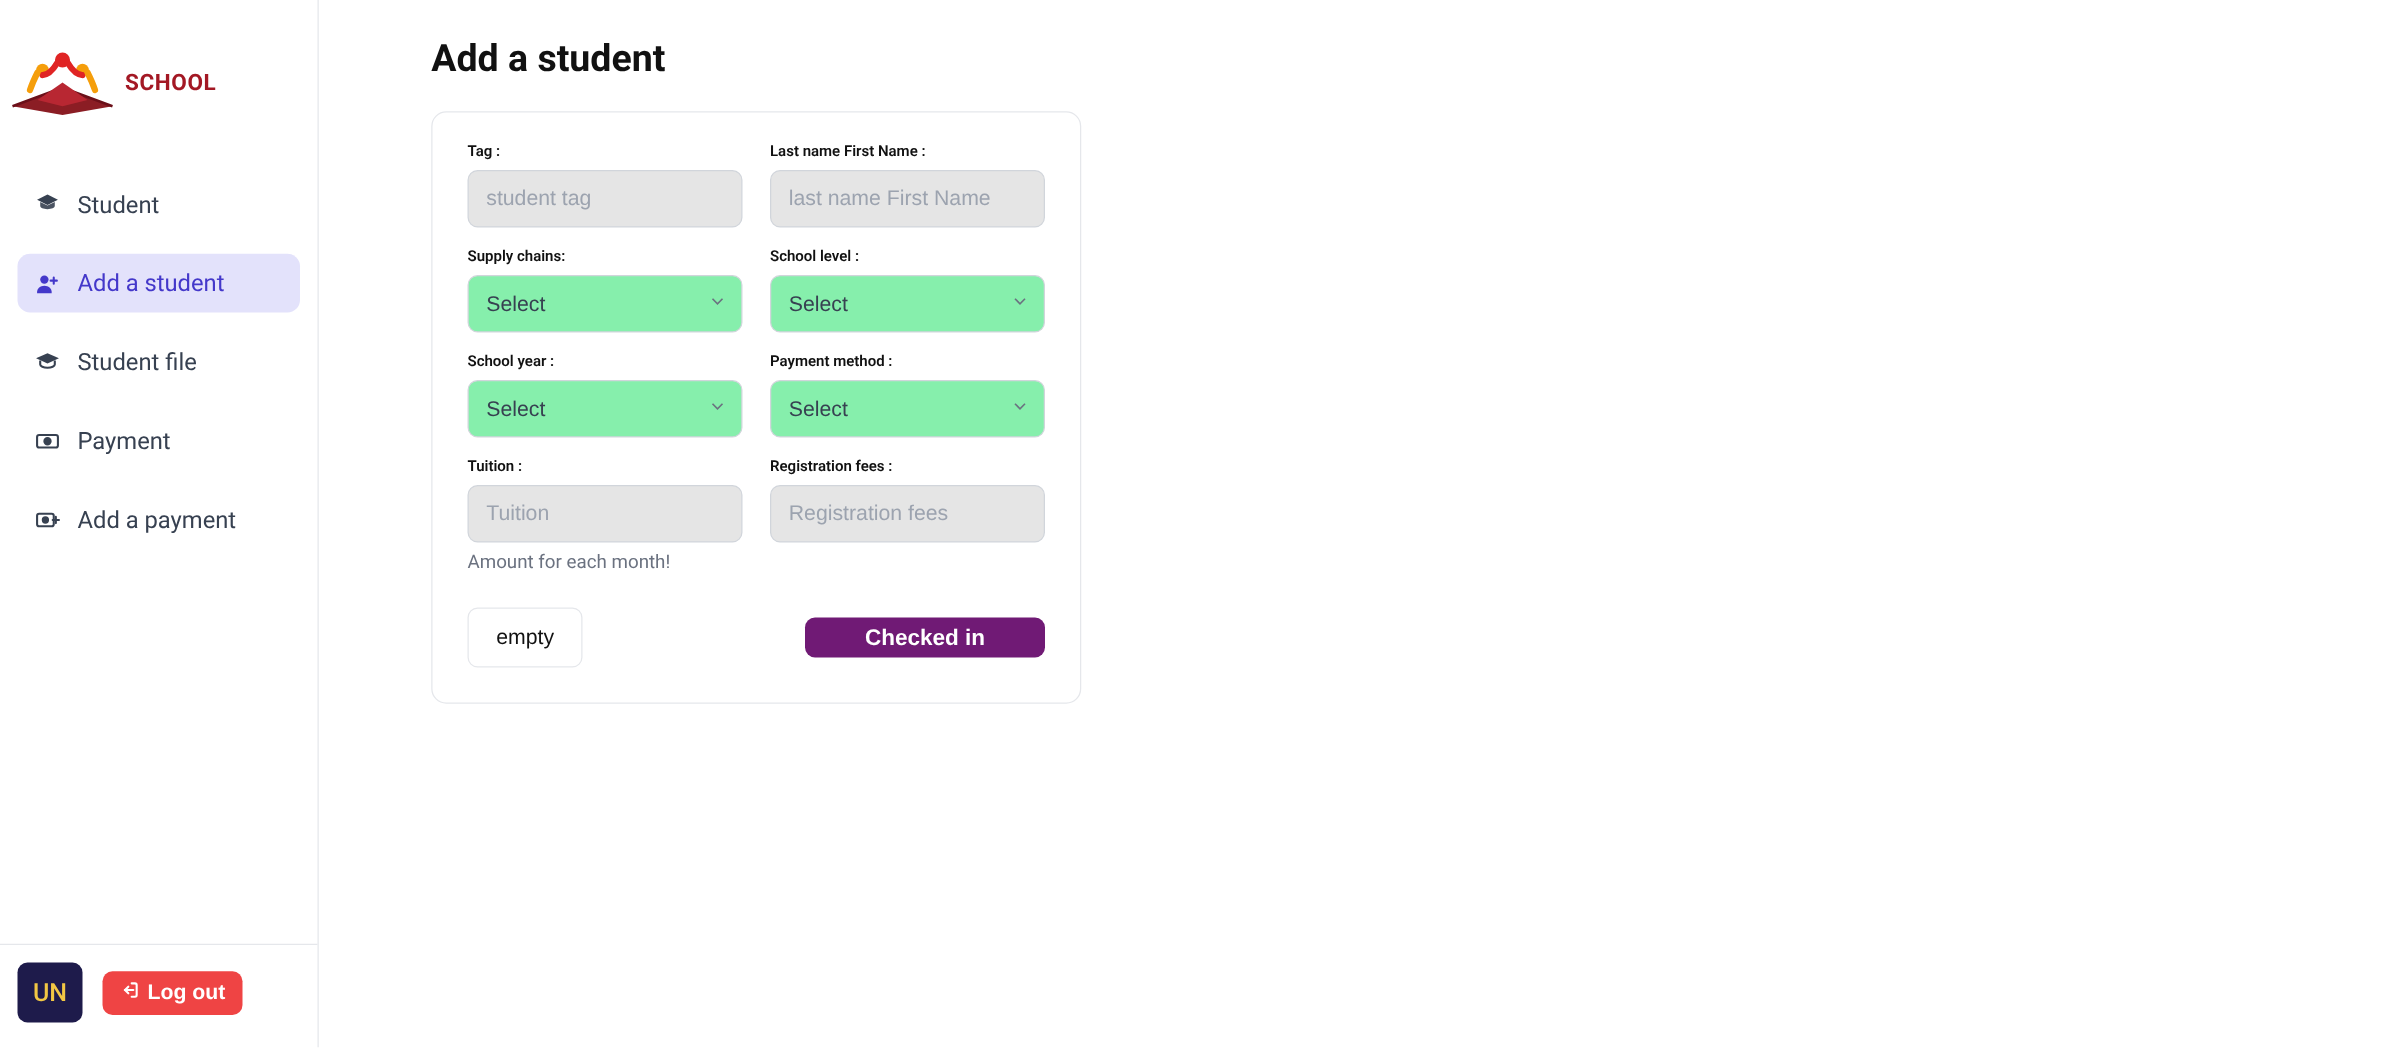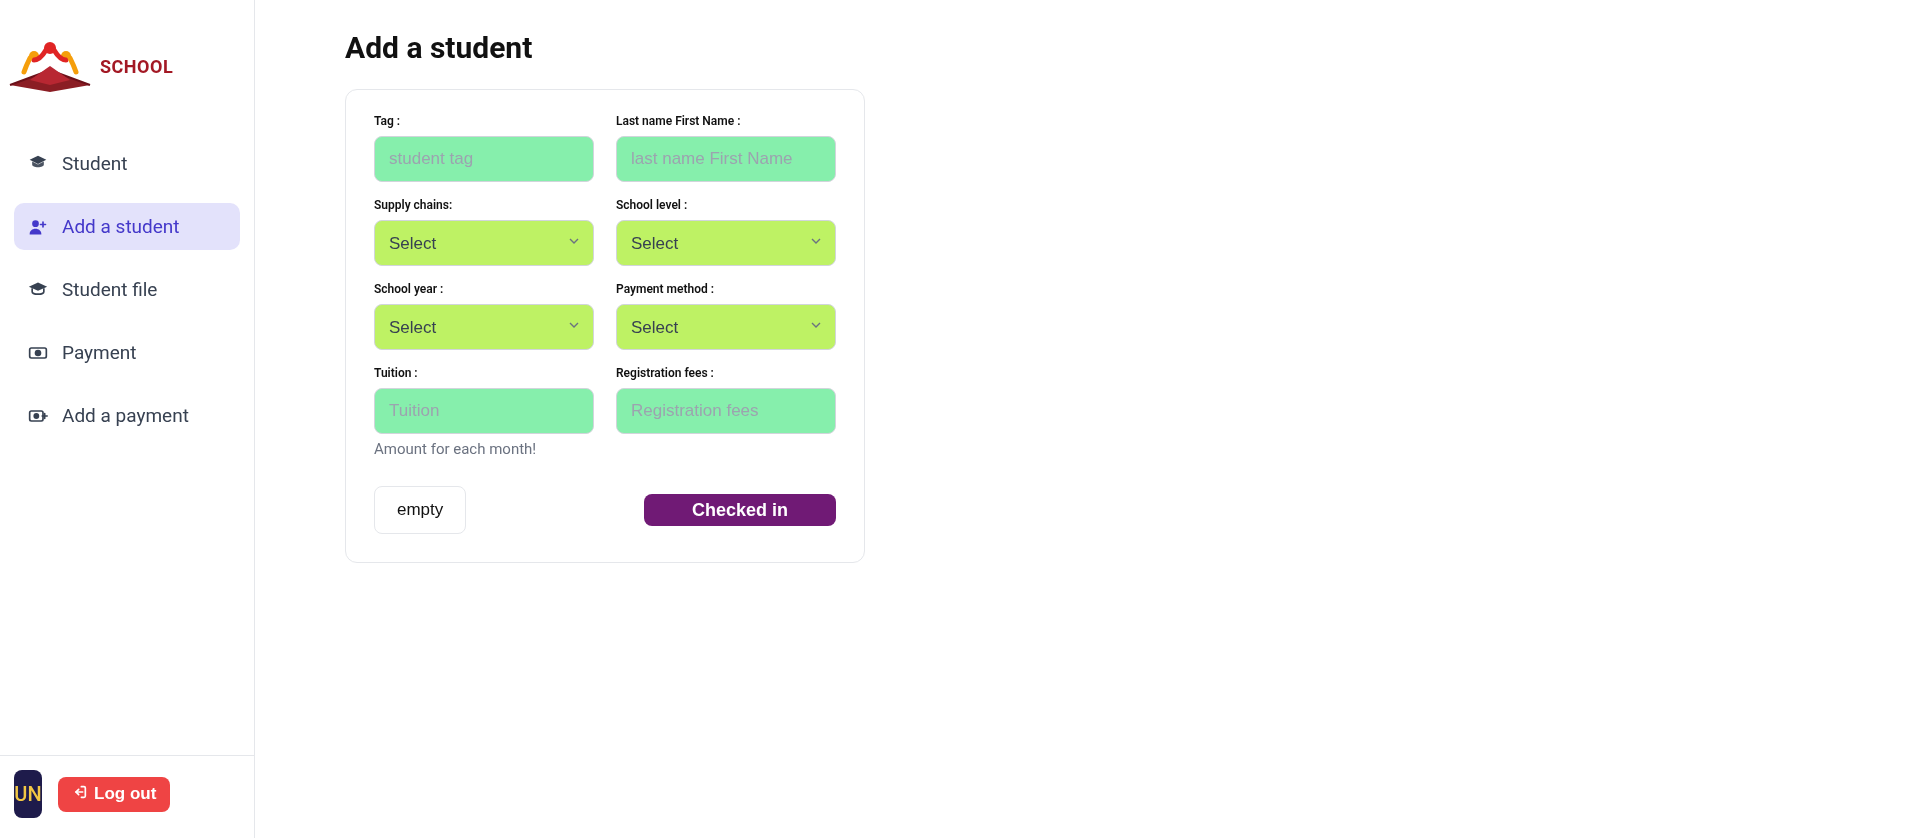--- a/index.html
+++ b/index.html
@@ -77,21 +77,21 @@
       flex: none;
     }
     .sidebar-bottom {
       border-top: 1px solid #e5e7eb;
       padding: 14px 14px 0 14px;
       display: flex;
       align-items: center;
       gap: 16px;
     }
     .avatar {
-      width: 28px;
+      width: 52px;
       height: 48px;
       border-radius: 8px;
       background: #1e1b4b;
       color: #f2c744;
       display: flex;
       align-items: center;
       justify-content: center;
       font-size: 20px;
       font-weight: 500;
     }
@@ -140,34 +140,34 @@
       margin-bottom: 8px;
     }
     .form-control {
       width: 100%;
       height: 46px;
       border: 1px solid #d1d5db;
       border-radius: 8px;
       padding: 0 14px;
       font-size: 17px;
       color: #111;
-      background: #86efac;
+      background: #e5e5e5;
     }
     .form-control::placeholder {
       color: #9ca3af;
     }
     .form-select {
       width: 100%;
       height: 46px;
       border: 1px solid #d1d5db;
       border-radius: 8px;
       padding: 0 36px 0 14px;
       font-size: 17px;
       color: #374151;
-      background: #bef264;
+      background: #86efac;
       appearance: none;
       position: relative;
     }
     .select-wrap {
       position: relative;
     }
     .select-chevron {
       position: absolute;
       right: 12px;
       top: 50%;

